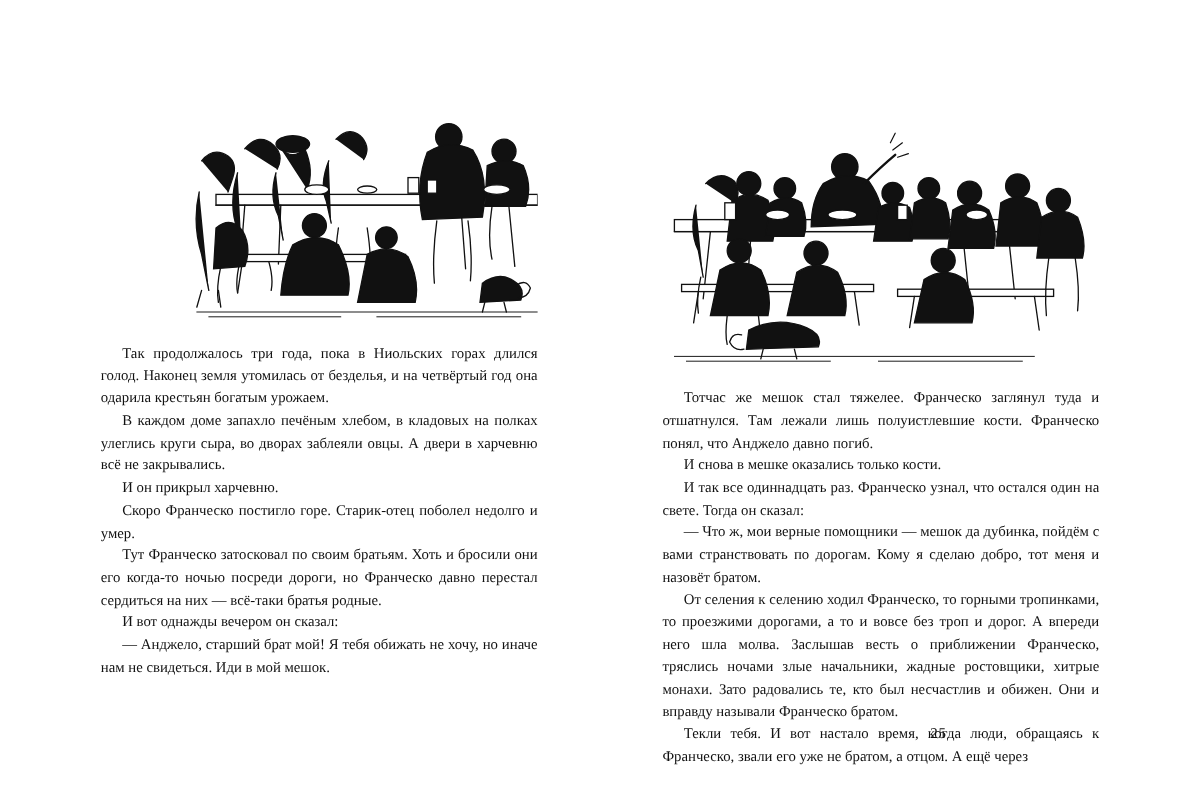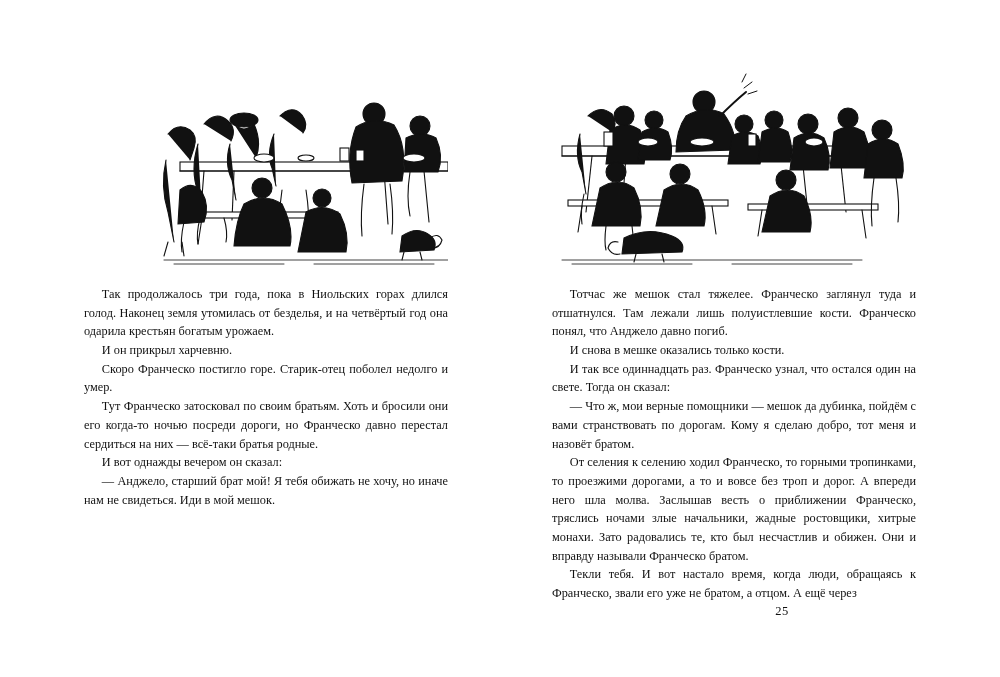--- a/index.html
+++ b/index.html
@@ -22,21 +22,21 @@
   }
   .page {
     width: 500px;
     height: 677px;
     box-sizing: border-box;
     position: relative;
     display: flex;
     flex-direction: column;
   }
   .page-left { padding: 72px 52px 0 84px; }
-  .page-right { padding: 72px 84px 0 52px; }
+  .page-right { padding: 72px 84px 0 52px; justify-content: center; }
 
   .illustration {
     width: 100%;
     height: 195px;
     position: relative;
     margin-bottom: 18px;
   }
   .illustration svg { display: block; }
 
   .text-block {
@@ -128,20 +128,21 @@
           <rect x="272" y="78" width="8" height="11" fill="#fff" stroke="#111"></rect>
           <ellipse cx="330" cy="86" rx="11" ry="4" fill="#fff" stroke="#111"></ellipse>
 
           <path d="M80 188 h290 M90 192 h110 M230 192 h120" stroke-width="0.8"></path>
         </g>
       </svg>
     </div>
 
     <div class="text-block">
       <p>Так продолжалось три года, пока в Ниольских горах длился голод. Наконец земля утомилась от безделья, и на четвёртый год она одарила крестьян богатым урожаем.</p>
+      <p>В каждом доме запахло печёным хлебом, в кладовых на полках улеглись круги сыра, во дворах заблеяли овцы. А двери в харчевню всё не закрывались.</p>
       <p>И он прикрыл харчевню.</p>
       <p>Скоро Франческо постигло горе. Старик-отец поболел недолго и умер.</p>
       <p>Тут Франческо затосковал по своим братьям. Хоть и бросили они его когда-то ночью посреди дороги, но Франческо давно перестал сердиться на них — всё-таки братья родные.</p>
       <p>И вот однажды вечером он сказал:</p>
       <p>— Анджело, старший брат мой! Я тебя обижать не хочу, но иначе нам не свидеться. Иди в мой мешок.</p>
     </div>
 
   </div>
 
   <div class="page page-right">

